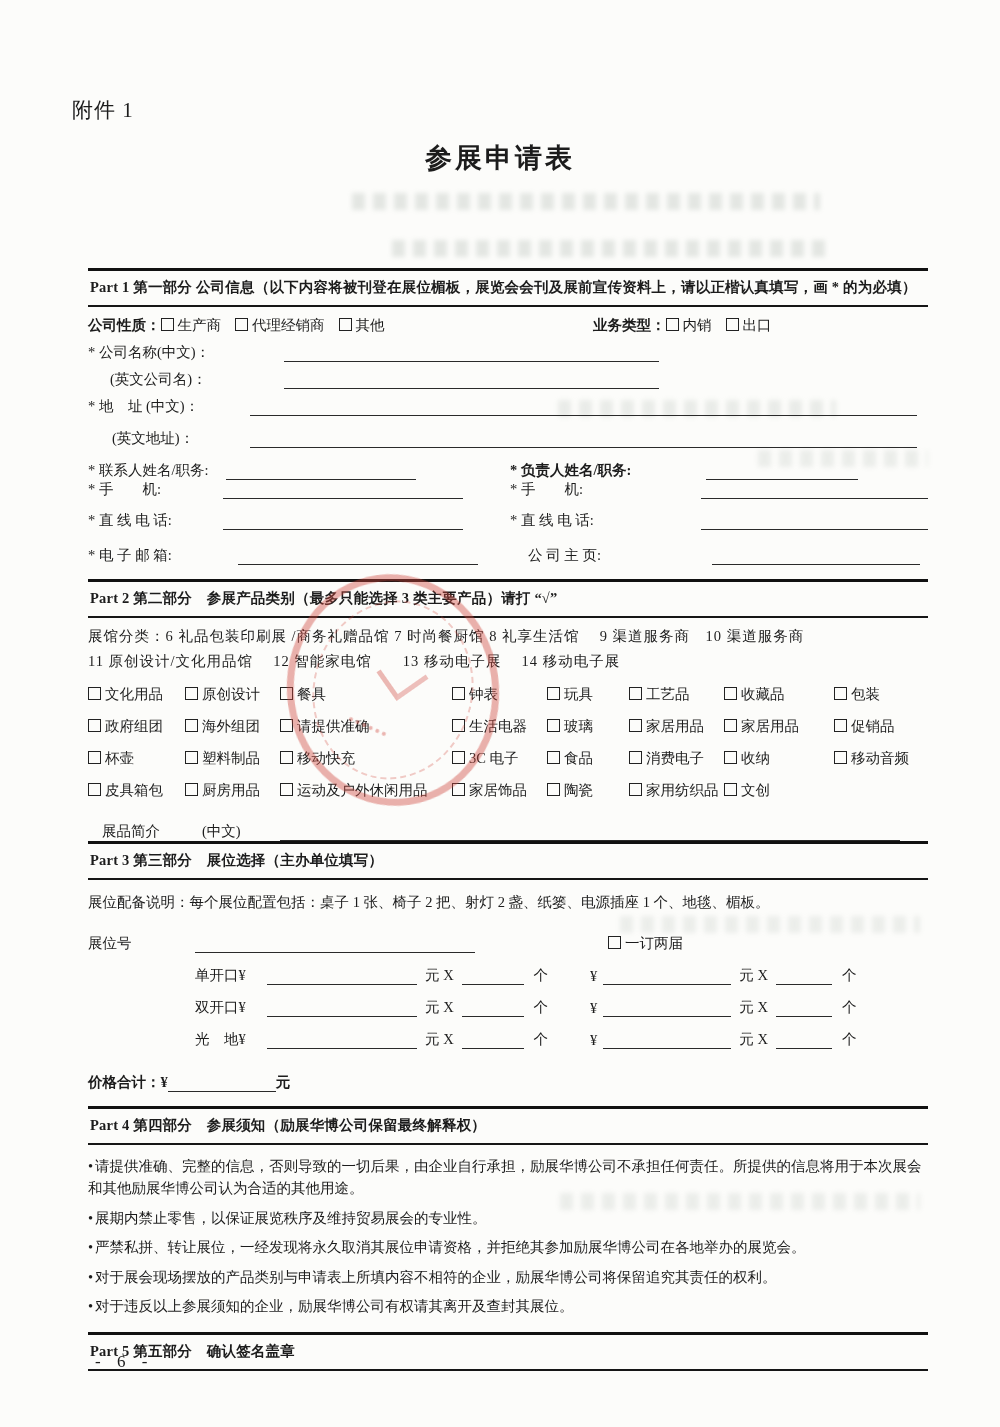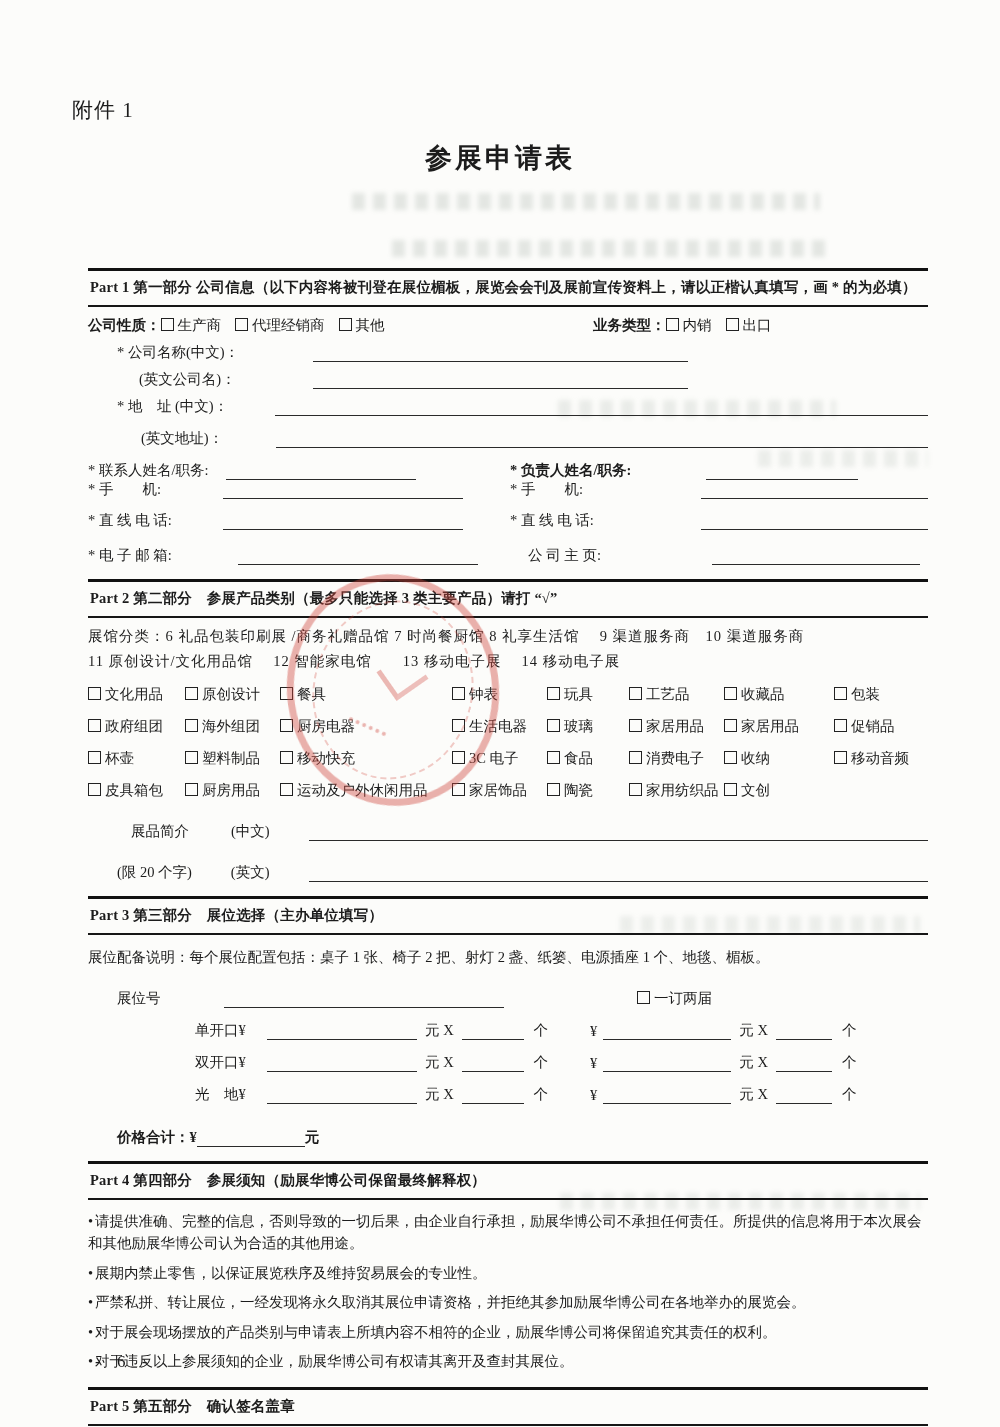--- a/index.html
+++ b/index.html
@@ -8,21 +8,21 @@
         box-shadow:0 0 6px rgba(0,0,0,.2);}
   .attach{position:absolute;left:72px;top:96px;font-size:21px;letter-spacing:1px;}
   .title{position:absolute;left:0;right:0;top:140px;text-align:center;font-size:27px;font-weight:bold;letter-spacing:3px;}
   .content{position:absolute;left:88px;top:268px;width:840px;font-size:14.5px;}
 
   .sec-head{border-top:3px solid #111;border-bottom:2px solid #161616;
             font-weight:bold;font-size:14.5px;padding:7px 0 8px 2px;letter-spacing:.2px;}
   .wl{display:inline-block;border-bottom:1.4px solid #2a2a2a;height:15px;vertical-align:bottom;}
   .cb{display:inline-block;width:11px;height:11px;border:1.3px solid #222;margin-right:4px;
       vertical-align:-1px;background:transparent;}
-  .row{display:flex;align-items:flex-end;margin-left:29px;}
+  .row{display:flex;align-items:flex-end;}
   .bold{font-weight:bold;}
   .opt{margin-right:14px;white-space:nowrap;}
 
   
   .p1-nature{display:flex;margin-top:9px;}
   .p1-nature .left{width:505px;display:flex;}
   .fld{margin-top:8px;}
   .lbl{white-space:nowrap;}
   .twocol{display:flex;justify-content:space-between;}
   .twocol .half{display:flex;align-items:flex-end;}
@@ -162,21 +162,21 @@
       <label class="cat"><span class="cb"></span><span>原创设计</span></label>
       <label class="cat"><span class="cb"></span><span>餐具</span></label>
       <label class="cat"><span class="cb"></span><span>钟表</span></label>
       <label class="cat"><span class="cb"></span><span>玩具</span></label>
       <label class="cat"><span class="cb"></span><span>工艺品</span></label>
       <label class="cat"><span class="cb"></span><span>收藏品</span></label>
       <label class="cat"><span class="cb"></span><span>包装</span></label>
 
       <label class="cat"><span class="cb"></span><span>政府组团</span></label>
       <label class="cat"><span class="cb"></span><span>海外组团</span></label>
-      <label class="cat"><span class="cb"></span><span>厨房电器</span></label>
+      <label class="cat"><span class="cb"></span><span>请提供准确</span></label>
       <label class="cat"><span class="cb"></span><span>生活电器</span></label>
       <label class="cat"><span class="cb"></span><span>玻璃</span></label>
       <label class="cat"><span class="cb"></span><span>家居用品</span></label>
       <label class="cat"><span class="cb"></span><span>家居用品</span></label>
       <label class="cat"><span class="cb"></span><span>促销品</span></label>
 
       <label class="cat"><span class="cb"></span><span>杯壶</span></label>
       <label class="cat"><span class="cb"></span><span>塑料制品</span></label>
       <label class="cat"><span class="cb"></span><span>移动快充</span></label>
       <label class="cat"><span class="cb"></span><span>3C 电子</span></label>
@@ -192,25 +192,20 @@
       <label class="cat"><span class="cb"></span><span>陶瓷</span></label>
       <label class="cat"><span class="cb"></span><span>家用纺织品</span></label>
       <label class="cat"><span class="cb"></span><span>文创</span></label>
     </div>
 
     <div class="row" style="margin-top:22px;">
       <span class="lbl" style="margin-left:14px;width:100px;">展品简介</span>
       <span class="lbl" style="width:78px;">(中文)</span>
       <span class="wl" style="width:620px;"></span>
     </div>
-    <div class="row" style="margin-top:22px;margin-bottom:14px;">
-      <span class="lbl" style="width:114px;">(限 20 个字)</span>
-      <span class="lbl" style="width:78px;">(英文)</span>
-      <span class="wl" style="width:620px;"></span>
-    </div>
 
     <div class="sec-head">Part 3 第三部分　展位选择（主办单位填写）</div>
 
     <div style="margin-top:13px;">展位配备说明：每个展位配置包括：桌子 1 张、椅子 2 把、射灯 2 盏、纸篓、电源插座 1 个、地毯、楣板。</div>
 
     <div class="row" style="margin-top:22px;">
       <span class="lbl" style="width:107px;">展位号</span>
       <span class="wl" style="width:280px;"></span>
       <span style="margin-left:133px;"><span class="cb"></span><span>一订两届</span></span>
     </div>

